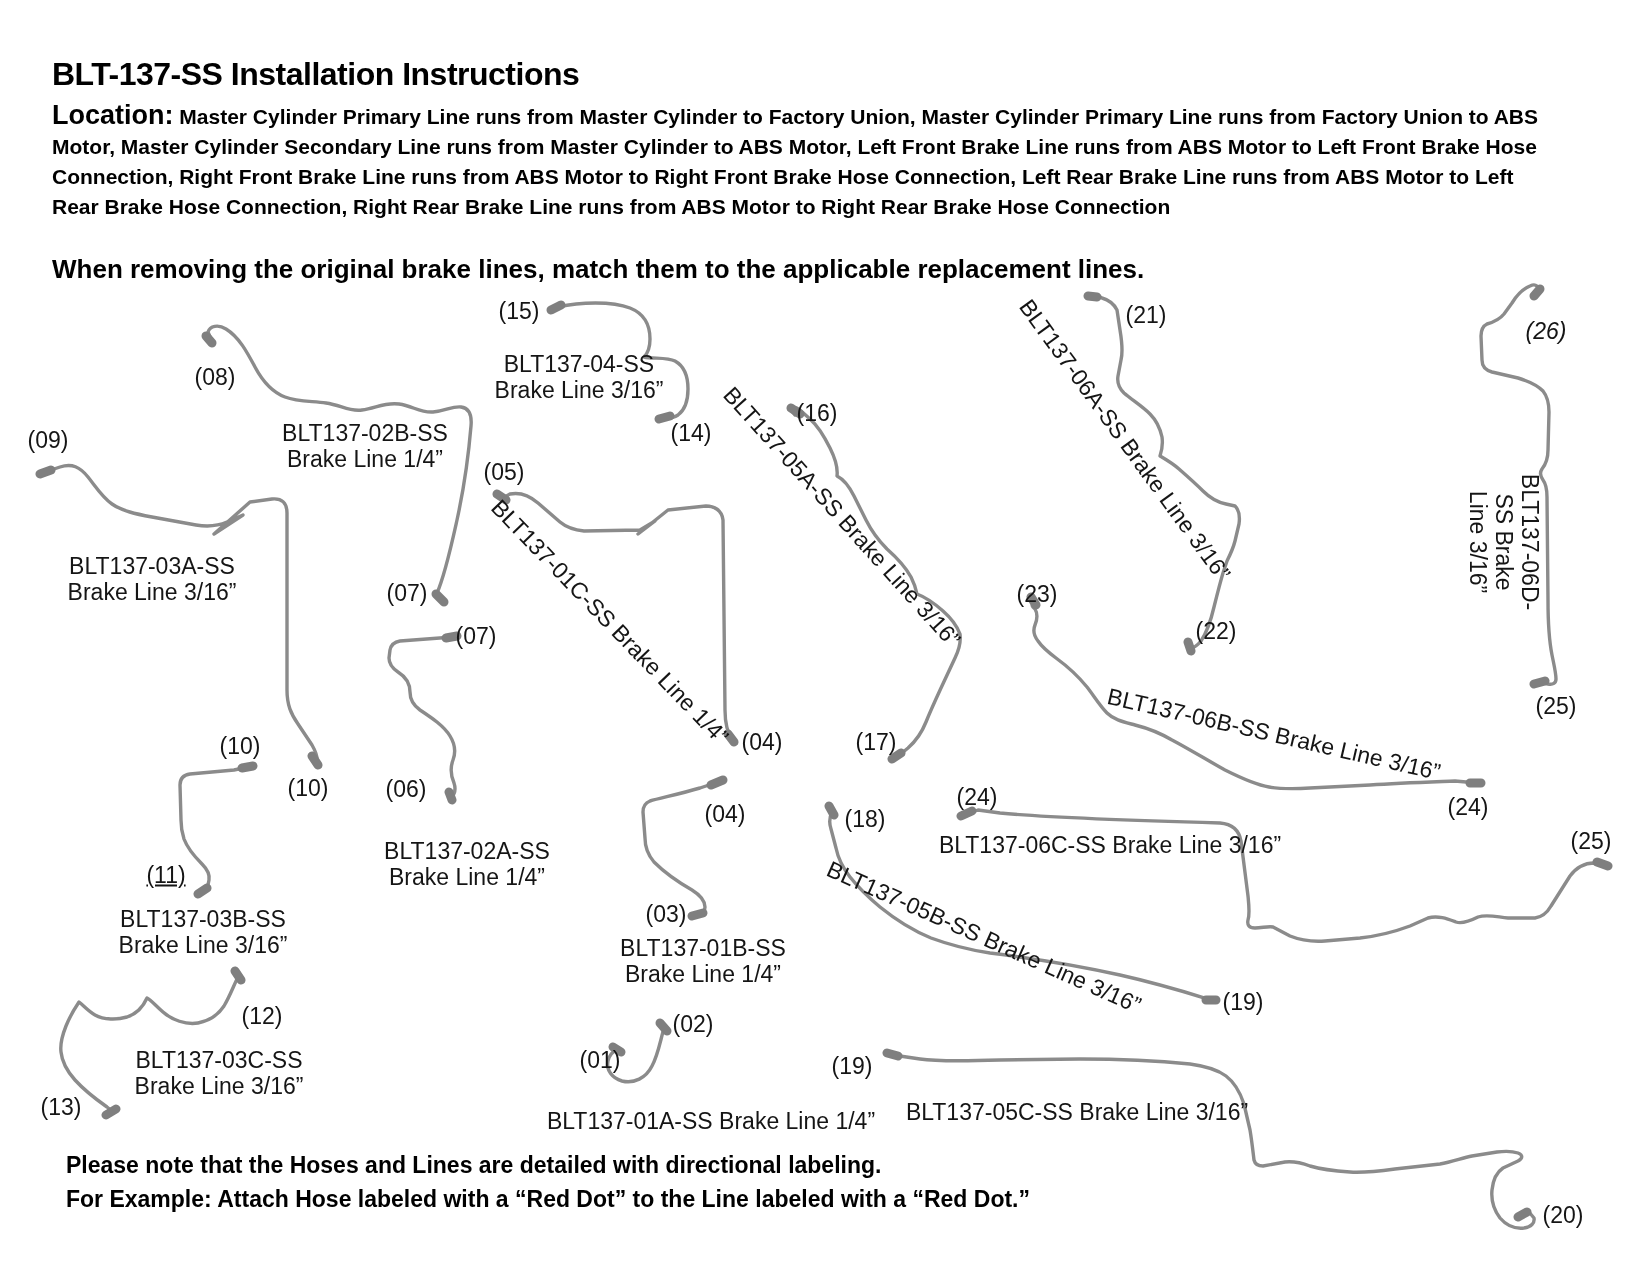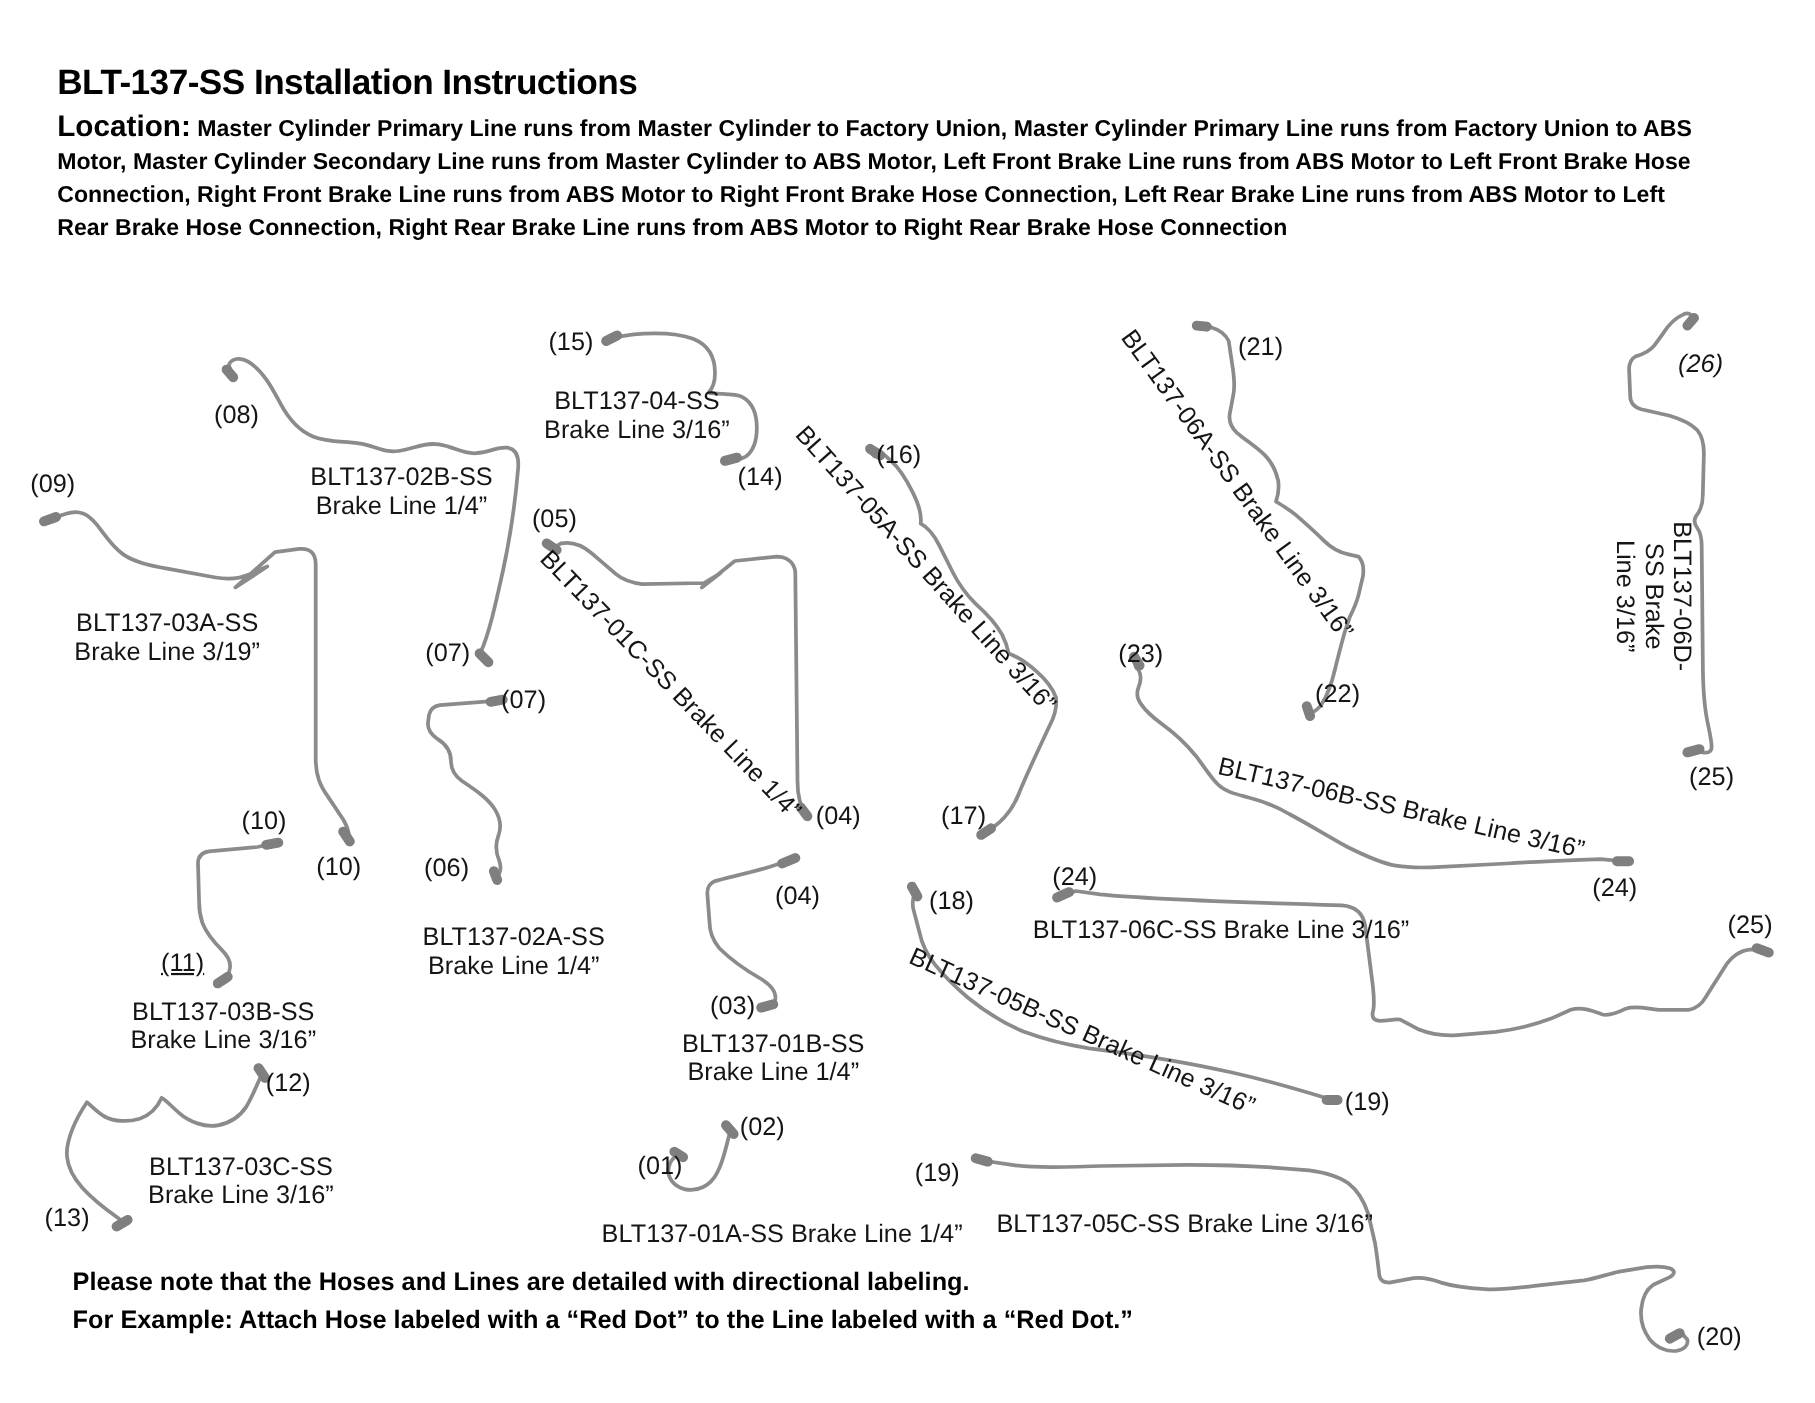--- a/index.html
+++ b/index.html
@@ -44,20 +44,21 @@
 </style>
 </head>
 <body>
 
 <div class="page">
 
   <h1 class="title">BLT-137-SS Installation Instructions</h1>
 
   <p class="location"><span class="loc-label">Location:</span><span> Master Cylinder Primary Line runs from Master Cylinder to Factory Union, Master Cylinder Primary Line runs from Factory Union to ABS Motor, Master Cylinder Secondary Line runs from Master Cylinder to ABS Motor, Left Front Brake Line runs from ABS Motor to Left Front Brake Hose Connection, Right Front Brake Line runs from ABS Motor to Right Front Brake Hose Connection, Left Rear Brake Line runs from ABS Motor to Left Rear Brake Hose Connection, Right Rear Brake Line runs from ABS Motor to Right Rear Brake Hose Connection</span></p>
 
+  <p class="instruction">When removing the original brake lines, match them to the applicable replacement lines.</p>
 
   <div class="diagram">
     <svg width="1650" height="1275" viewBox="0 0 1650 1275">
 
       <g>
         <path class="tube" d="M558 307 C580 302 612 301 630 308 C645 314 650 326 650 339 C650 347 648 353 644 357 C653 359 667 357 675 361 C684 366 688 376 688 389 C688 399 686 409 678 415 C675 417 671 418 666 418"></path>
         <path class="fit" d="M551 310 L561 305 M659 419 L670 416"></path>
       </g>
 
       <g>
@@ -135,21 +136,21 @@
         <path class="fit" d="M1534 296 L1540 289 M1534 684 L1545 681"></path>
       </g>
 
     </svg>
     <div id="labels">
         <div class="plabel" style="left: 579px; top: 377px; transform: translate(-50%, -50%) rotate(0deg);">BLT137-04-SS
 Brake Line 3/16”</div>
         <div class="plabel" style="left: 365px; top: 446px; transform: translate(-50%, -50%) rotate(0deg);">BLT137-02B-SS
 Brake Line 1/4”</div>
         <div class="plabel" style="left: 152px; top: 579px; transform: translate(-50%, -50%) rotate(0deg);">BLT137-03A-SS
-Brake Line 3/19”</div>
+Brake Line 3/16”</div>
         <div class="plabel" style="left: 610px; top: 622px; transform: translate(-50%, -50%) rotate(46deg);">BLT137-01C-SS Brake Line 1/4”</div>
         <div class="plabel" style="left: 842px; top: 517px; transform: translate(-50%, -50%) rotate(48deg);">BLT137-05A-SS Brake Line 3/16”</div>
         <div class="plabel" style="left: 1125px; top: 440px; transform: translate(-50%, -50%) rotate(54deg);">BLT137-06A-SS Brake Line 3/16”</div>
         <div class="plabel" style="left: 1504px; top: 542px; transform: translate(-50%, -50%) rotate(90deg);">BLT137-06D-SS Brake Line 3/16”</div>
         <div class="plabel" style="left: 1274px; top: 734px; transform: translate(-50%, -50%) rotate(13deg);">BLT137-06B-SS Brake Line 3/16”</div>
         <div class="plabel" style="left: 1110px; top: 845px; transform: translate(-50%, -50%) rotate(0deg);">BLT137-06C-SS Brake Line 3/16”</div>
         <div class="plabel" style="left: 467px; top: 864px; transform: translate(-50%, -50%) rotate(0deg);">BLT137-02A-SS
 Brake Line 1/4”</div>
         <div class="plabel" style="left: 203px; top: 932px; transform: translate(-50%, -50%) rotate(0deg);">BLT137-03B-SS
 Brake Line 3/16”</div>
@@ -164,21 +165,21 @@
         <div class="elabel" style="left: 691px; top: 433px; transform: translate(-50%, -50%) rotate(0deg);">(14)</div>
         <div class="elabel" style="left: 215px; top: 377px; transform: translate(-50%, -50%) rotate(0deg);">(08)</div>
         <div class="elabel" style="left: 48px; top: 440px; transform: translate(-50%, -50%) rotate(0deg);">(09)</div>
         <div class="elabel" style="left: 504px; top: 472px; transform: translate(-50%, -50%) rotate(0deg);">(05)</div>
         <div class="elabel" style="left: 407px; top: 593px; transform: translate(-50%, -50%) rotate(0deg);">(07)</div>
         <div class="elabel" style="left: 476px; top: 636px; transform: translate(-50%, -50%) rotate(0deg);">(07)</div>
         <div class="elabel" style="left: 406px; top: 789px; transform: translate(-50%, -50%) rotate(0deg);">(06)</div>
         <div class="elabel" style="left: 240px; top: 746px; transform: translate(-50%, -50%) rotate(0deg);">(10)</div>
         <div class="elabel" style="left: 308px; top: 788px; transform: translate(-50%, -50%) rotate(0deg);">(10)</div>
         <div class="elabel" style="left: 166px; top: 875px; transform: translate(-50%, -50%) rotate(0deg); text-decoration: underline;">(11)</div>
-        <div class="elabel" style="left: 262px; top: 984px; transform: translate(-50%, -50%) rotate(0deg);">(12)</div>
+        <div class="elabel" style="left: 262px; top: 1016px; transform: translate(-50%, -50%) rotate(0deg);">(12)</div>
         <div class="elabel" style="left: 61px; top: 1107px; transform: translate(-50%, -50%) rotate(0deg);">(13)</div>
         <div class="elabel" style="left: 762px; top: 742px; transform: translate(-50%, -50%) rotate(0deg);">(04)</div>
         <div class="elabel" style="left: 725px; top: 814px; transform: translate(-50%, -50%) rotate(0deg);">(04)</div>
         <div class="elabel" style="left: 666px; top: 914px; transform: translate(-50%, -50%) rotate(0deg);">(03)</div>
         <div class="elabel" style="left: 693px; top: 1024px; transform: translate(-50%, -50%) rotate(0deg);">(02)</div>
         <div class="elabel" style="left: 600px; top: 1060px; transform: translate(-50%, -50%) rotate(0deg);">(01)</div>
         <div class="elabel" style="left: 817px; top: 413px; transform: translate(-50%, -50%) rotate(0deg);">(16)</div>
         <div class="elabel" style="left: 876px; top: 742px; transform: translate(-50%, -50%) rotate(0deg);">(17)</div>
         <div class="elabel" style="left: 865px; top: 819px; transform: translate(-50%, -50%) rotate(0deg);">(18)</div>
         <div class="elabel" style="left: 1146px; top: 315px; transform: translate(-50%, -50%) rotate(0deg);">(21)</div>

